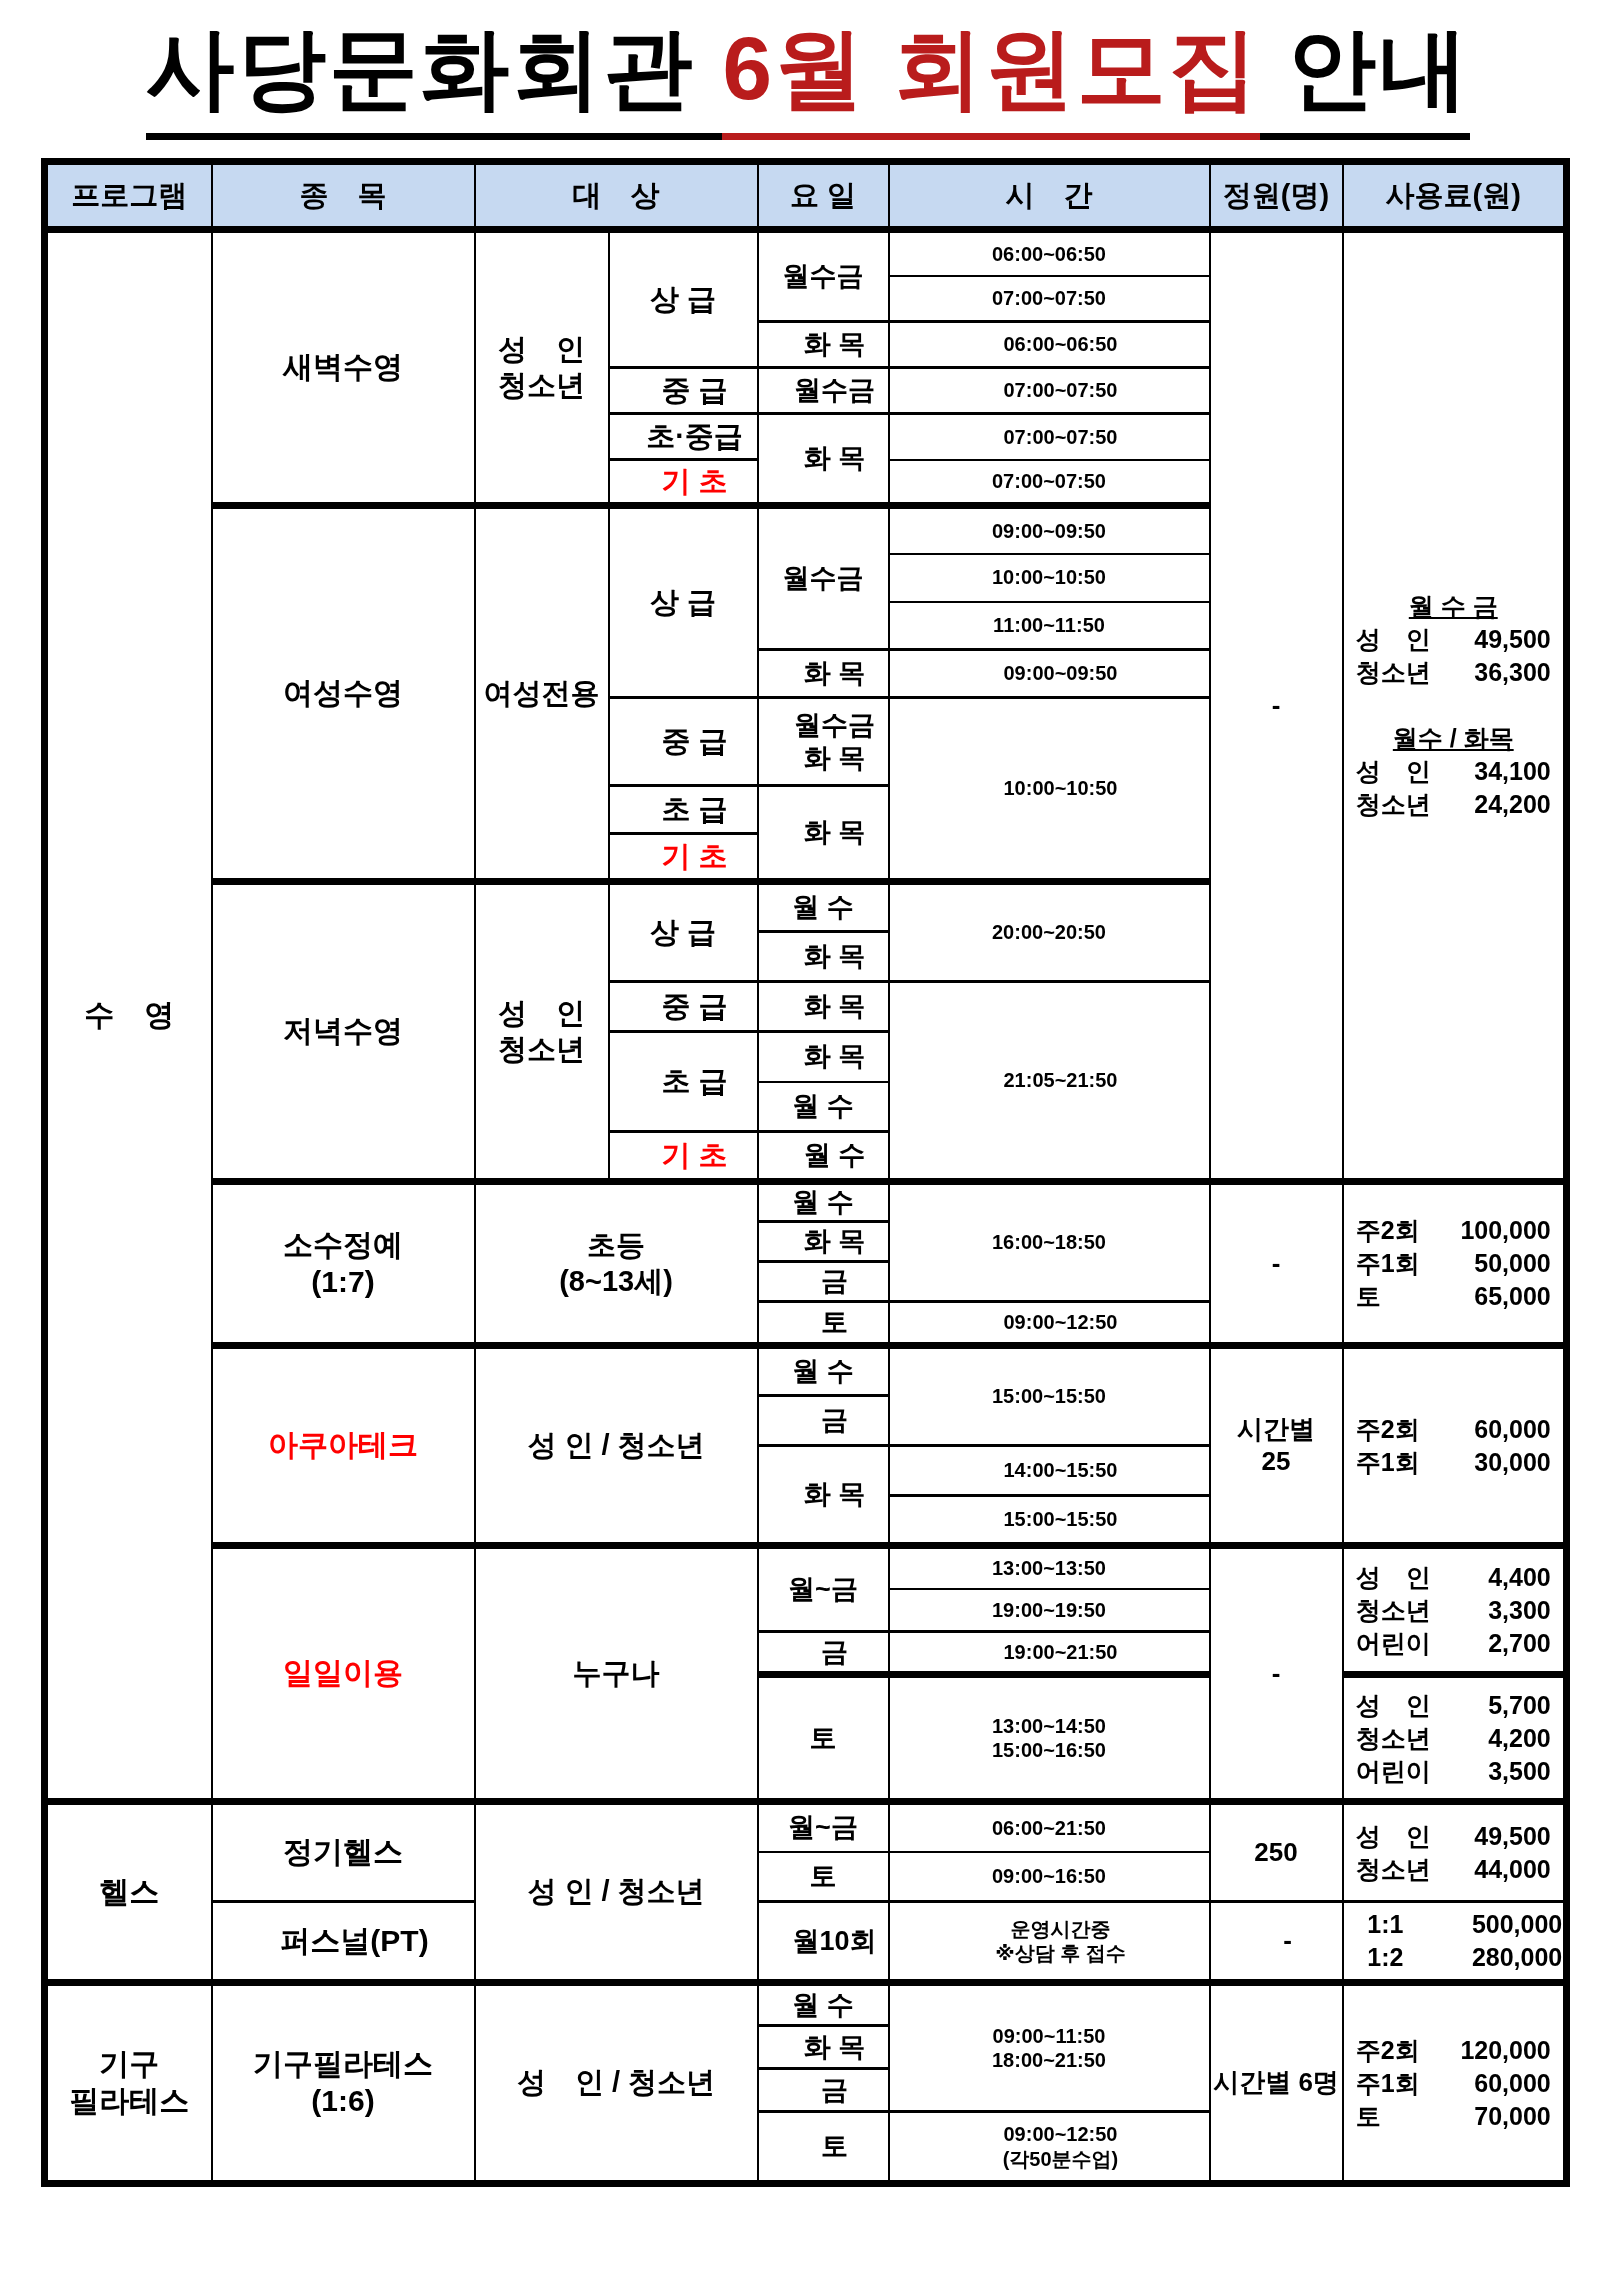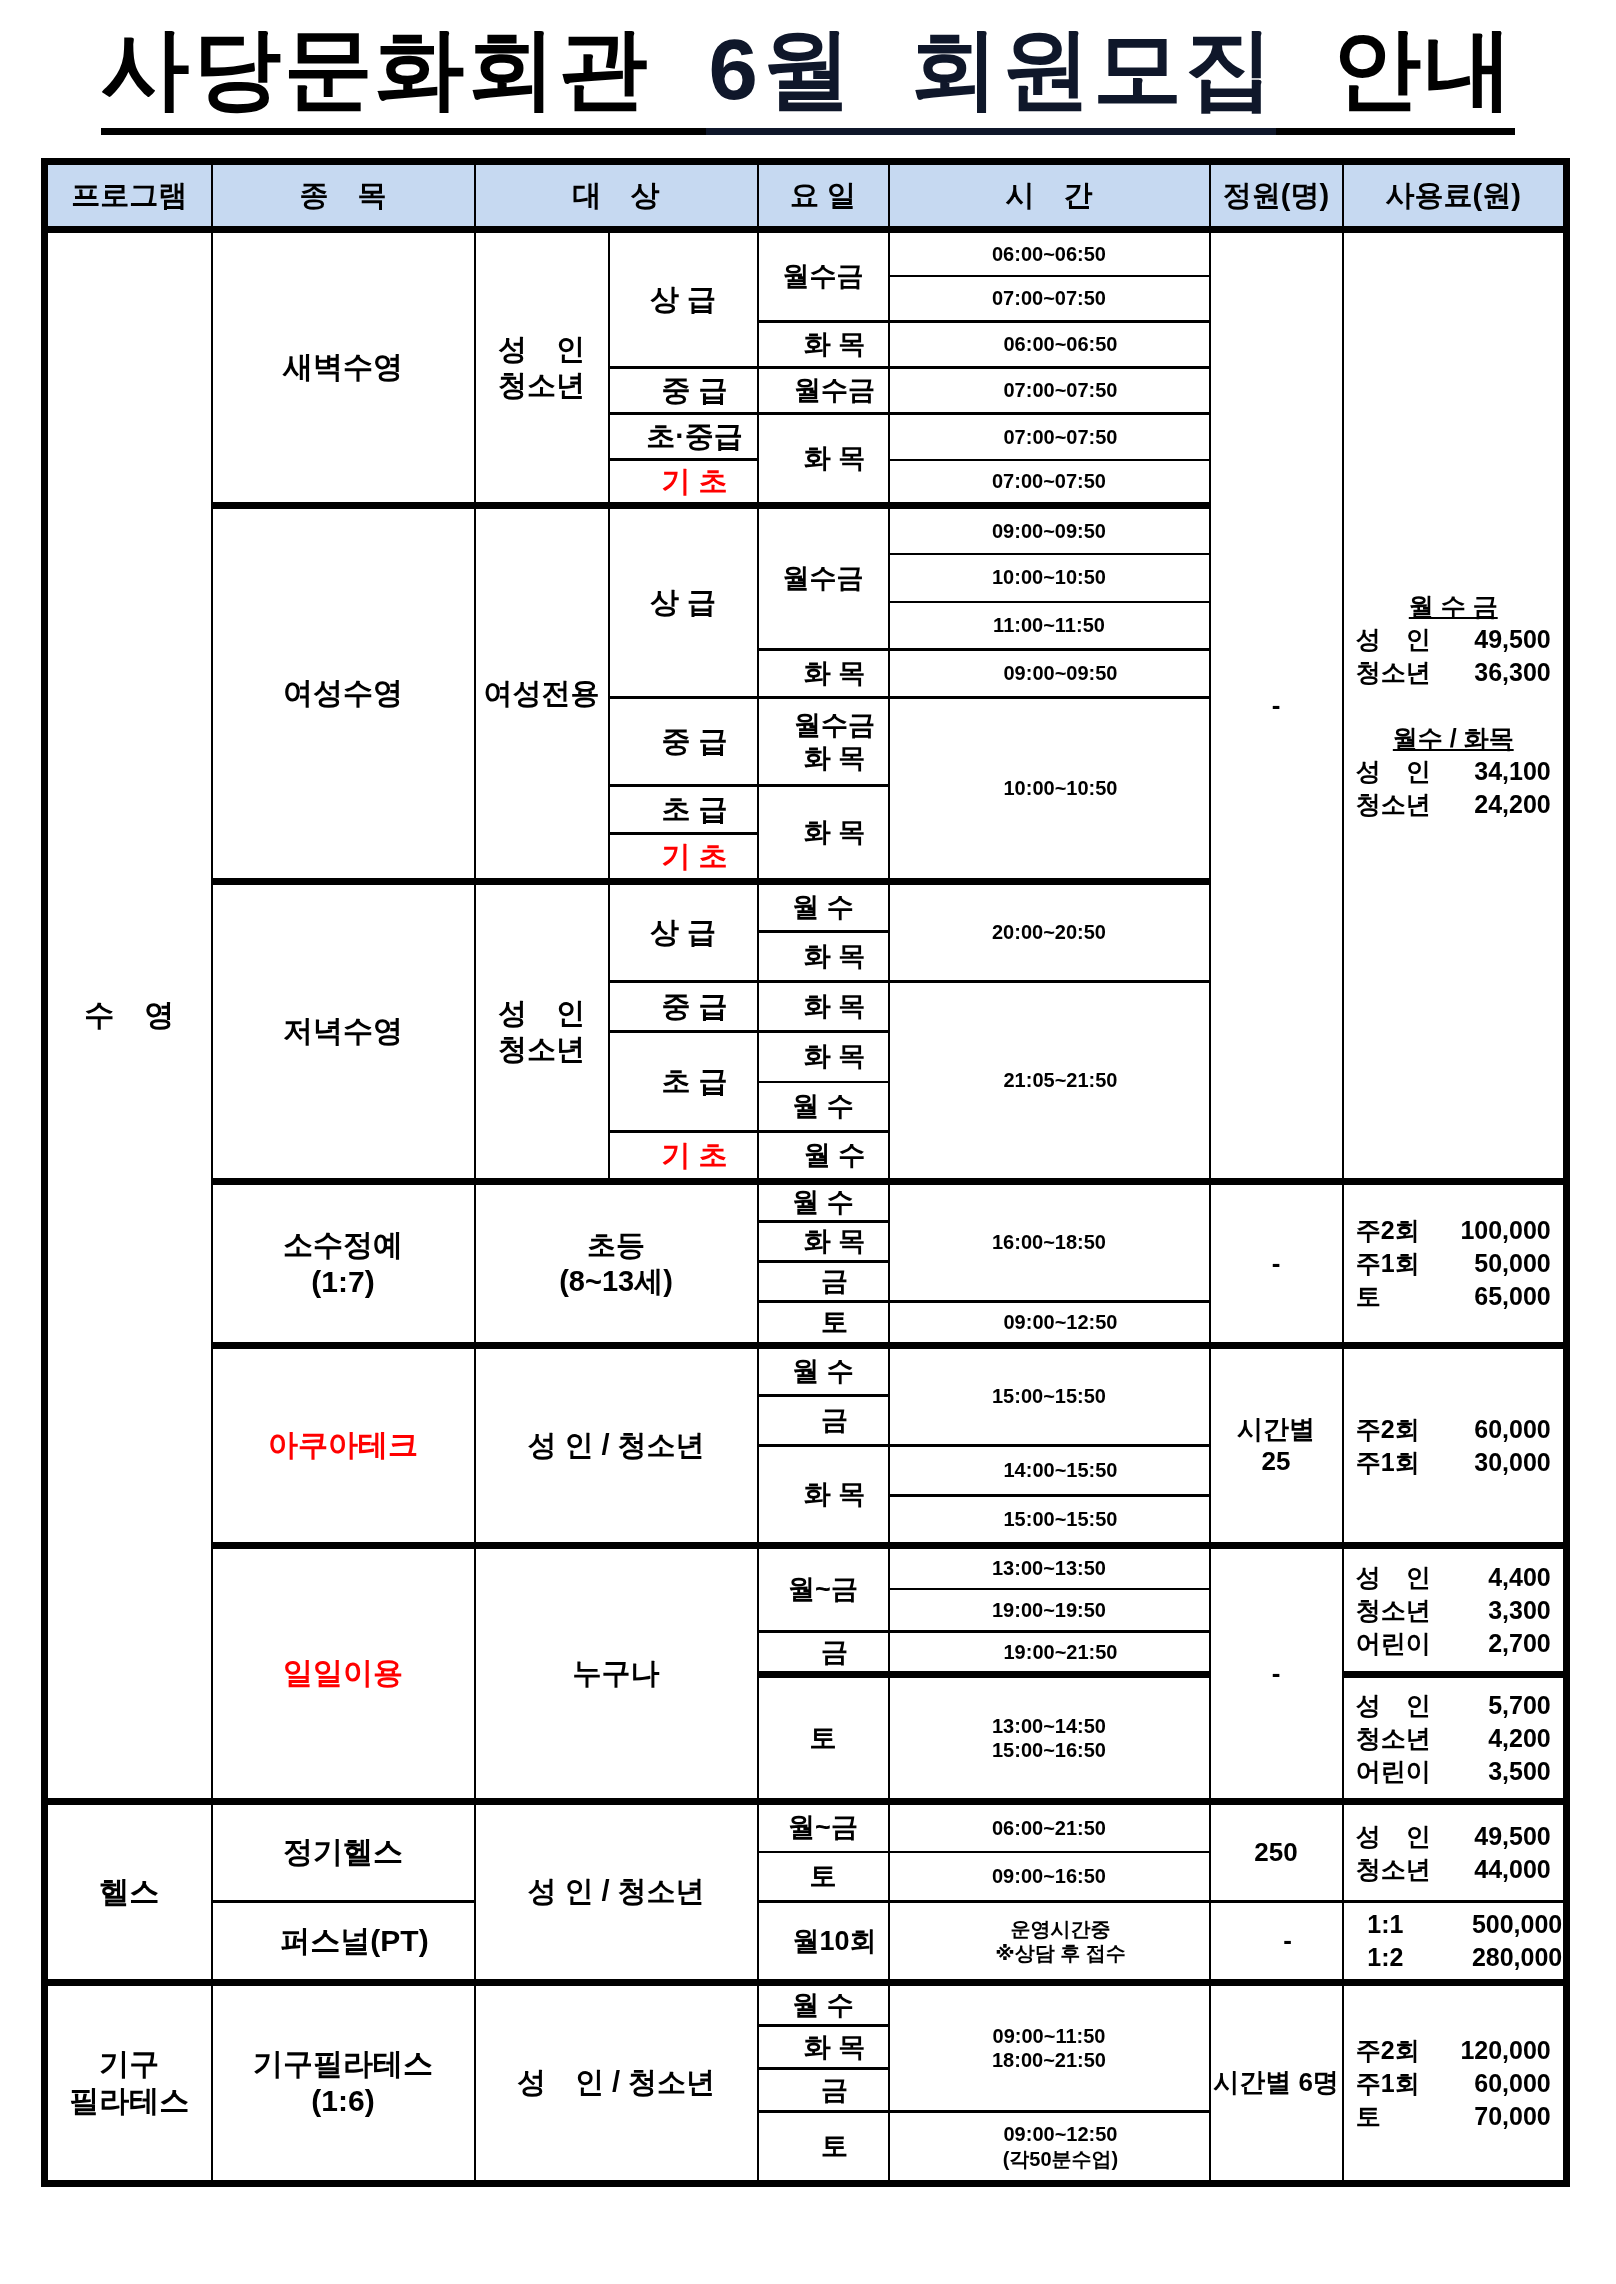--- a/index.html
+++ b/index.html
@@ -1,21 +1,21 @@
 <!DOCTYPE html>
 <html style="font-size:10.4px"><head>
 <meta charset="utf-8">
 <style>
   html,body{margin:0;padding:0;background:#ffffff;}
   .page{position:relative;width:1616px;height:2284px;background:#ffffff;overflow:hidden;
         font-family:"Liberation Sans","DejaVu Sans",sans-serif;font-weight:bold;color:#000;}
   .title{position:absolute;top:9px;left:0;width:100%;text-align:center;
          font-size:89px;font-weight:800;letter-spacing:2.6px;white-space:nowrap;}
-  .title .u{border-bottom:7.8px solid currentColor;padding-bottom:2px;font-family:Liberation Mono, monospace;}
-  .blue{color:#0f172a;}
+  .title .u{border-bottom:7.8px solid currentColor;padding-bottom:15px;}
+  .blue{color:#b91c1c;}
   .red{color:#ff0000;}
   table.sched{position:absolute;left:41px;top:158px;border-collapse:collapse;table-layout:fixed;
               border:7.2px solid #000;}
   td{border:2px solid #000;text-align:center;vertical-align:middle;padding:0;
      font-size:29px;font-weight:bold;line-height:1.22;white-space:pre-line;overflow:hidden;}
   tr.hd td{background:#c6d9f1;font-size:29px;border-bottom:7.2px solid #000;letter-spacing:0px;}
   td.t{font-size:20px;}
   td.day{font-size:27px;}
   td.cap{font-size:26px;}
   td.fee{font-size:25px;}

